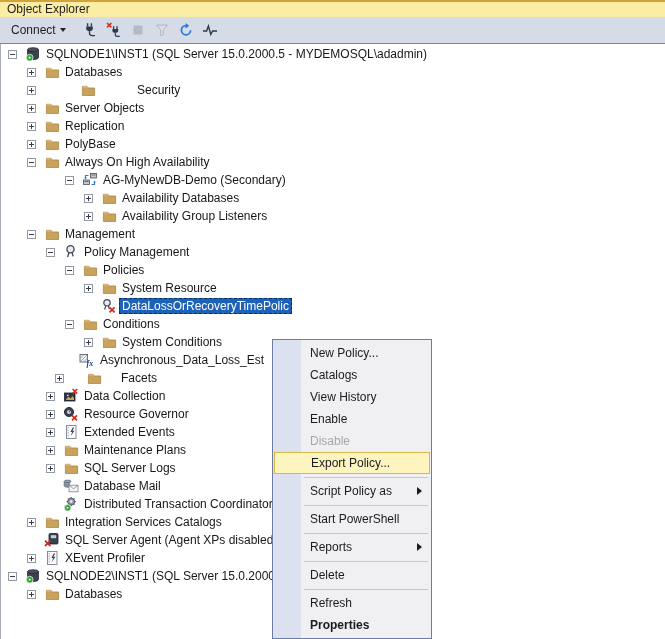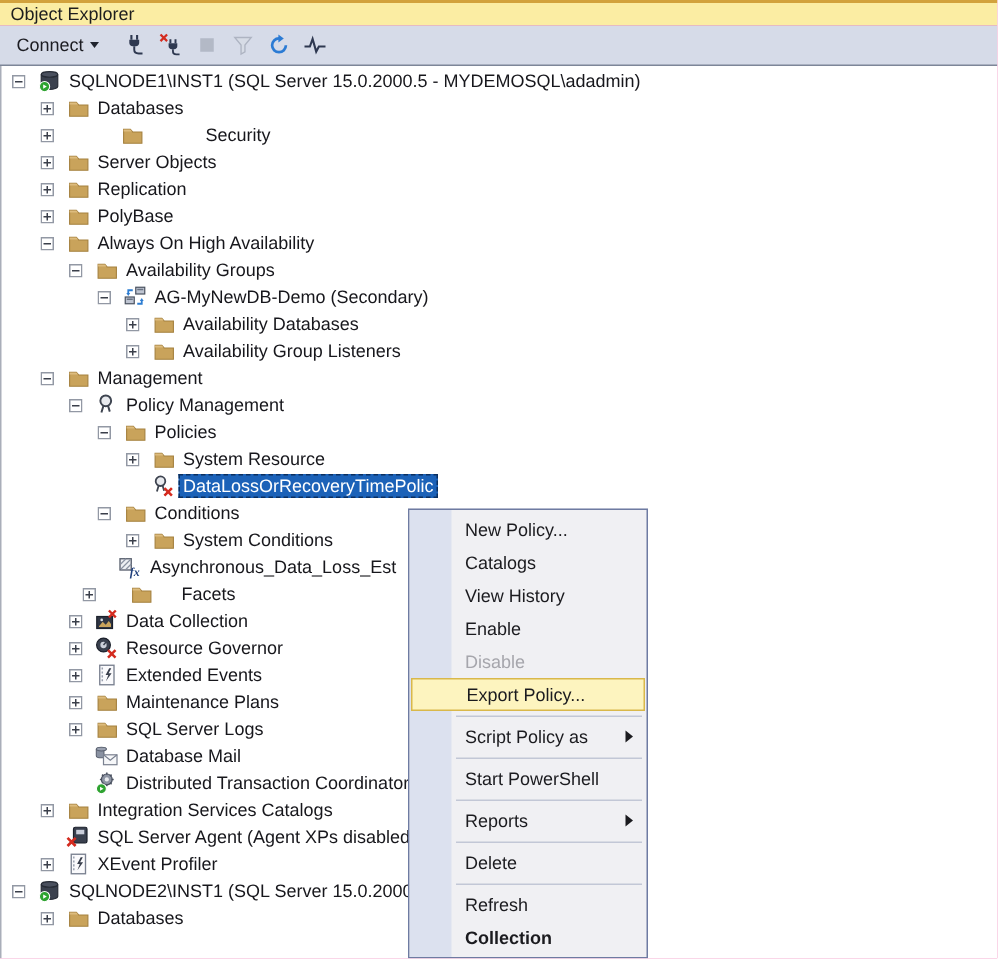--- a/index.html
+++ b/index.html
@@ -1,19 +1,19 @@
 <!DOCTYPE html>
 <html><head>
 <meta charset="utf-8">
 <style>
   html,body{margin:0;padding:0;background:#ffffff;}
   *{box-sizing:border-box;}
   #window{
     position:relative;width:665px;height:639px;overflow:hidden;
-    font-family:"Liberation Sans",sans-serif;background:#ec4899;
+    font-family:"Liberation Sans",sans-serif;background:#fef9c3;
   }
   
   #titlebar{
     position:absolute;left:0;top:0;width:665px;height:17px;
     background:#FBEDA3;border-top:2px solid #D2A23C;
     display:flex;align-items:center;
   }
   #titlebar .title{font-size:12px;color:#1E1E1E;padding-left:7px;line-height:15px;}
   
   #toolbar{
@@ -238,35 +238,20 @@
           </svg>
         </span>
         <span class="node-icon">
           <svg width="15" height="15" viewBox="0 0 16 16">
             <path d="M1.5 3.5h4.8l1.6 1.8h6.6v8H1.5z" fill="#C9A35B" stroke="#A5813F" stroke-width="0.8"></path>
             <path d="M1.5 3.5h4.8l1.2 1.4H1.5z" fill="#DDBC7E"></path>
           </svg>
         </span>
         <span class="node-label">Always On High Availability</span>
       </div>
-      <div class="tree-row" style="padding-left: 45px;">
-        <span class="twisty">
-          <svg width="9" height="9" viewBox="0 0 9 9">
-            <rect x="0.5" y="0.5" width="8" height="8" fill="#FFFFFF" stroke="#9298A4"></rect>
-            <path d="M2 4.5h5" stroke="#3A3F4A" stroke-width="1"></path>
-          </svg>
-        </span>
-        <span class="node-icon">
-          <svg width="15" height="15" viewBox="0 0 16 16">
-            <path d="M1.5 3.5h4.8l1.6 1.8h6.6v8H1.5z" fill="#C9A35B" stroke="#A5813F" stroke-width="0.8"></path>
-            <path d="M1.5 3.5h4.8l1.2 1.4H1.5z" fill="#DDBC7E"></path>
-          </svg>
-        </span>
-        <span class="node-label">Availability Groups</span>
-      </div>
       <div class="tree-row" style="padding-left: 64px;">
         <span class="twisty">
           <svg width="9" height="9" viewBox="0 0 9 9">
             <rect x="0.5" y="0.5" width="8" height="8" fill="#FFFFFF" stroke="#9298A4"></rect>
             <path d="M2 4.5h5" stroke="#3A3F4A" stroke-width="1"></path>
           </svg>
         </span>
         <span class="node-icon">
           <svg width="16" height="16" viewBox="0 0 16 16">
             <rect x="8.5" y="1.5" width="6" height="4.5" fill="#BFC5D2" stroke="#4A5260" stroke-width="0.8"></rect>
@@ -629,15 +614,15 @@
       <div class="menu-sep"></div>
       <div class="menu-item"><span>Script Policy as</span><span class="submenu-arrow"></span></div>
       <div class="menu-sep"></div>
       <div class="menu-item"><span>Start PowerShell</span></div>
       <div class="menu-sep"></div>
       <div class="menu-item"><span>Reports</span><span class="submenu-arrow"></span></div>
       <div class="menu-sep"></div>
       <div class="menu-item"><span>Delete</span></div>
       <div class="menu-sep"></div>
       <div class="menu-item"><span>Refresh</span></div>
-      <div class="menu-item bold"><span>Collection</span></div>
+      <div class="menu-item bold"><span>Properties</span></div>
     </div>
 </div>
 
 </body></html>

